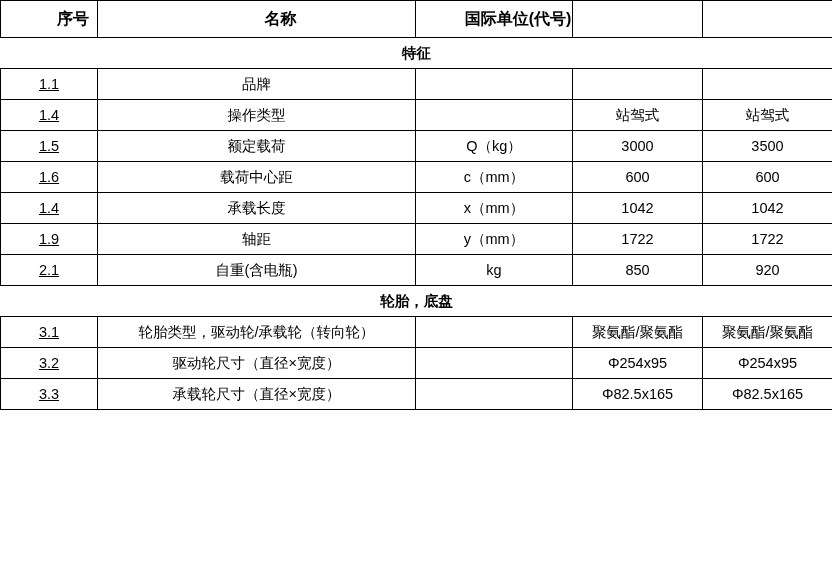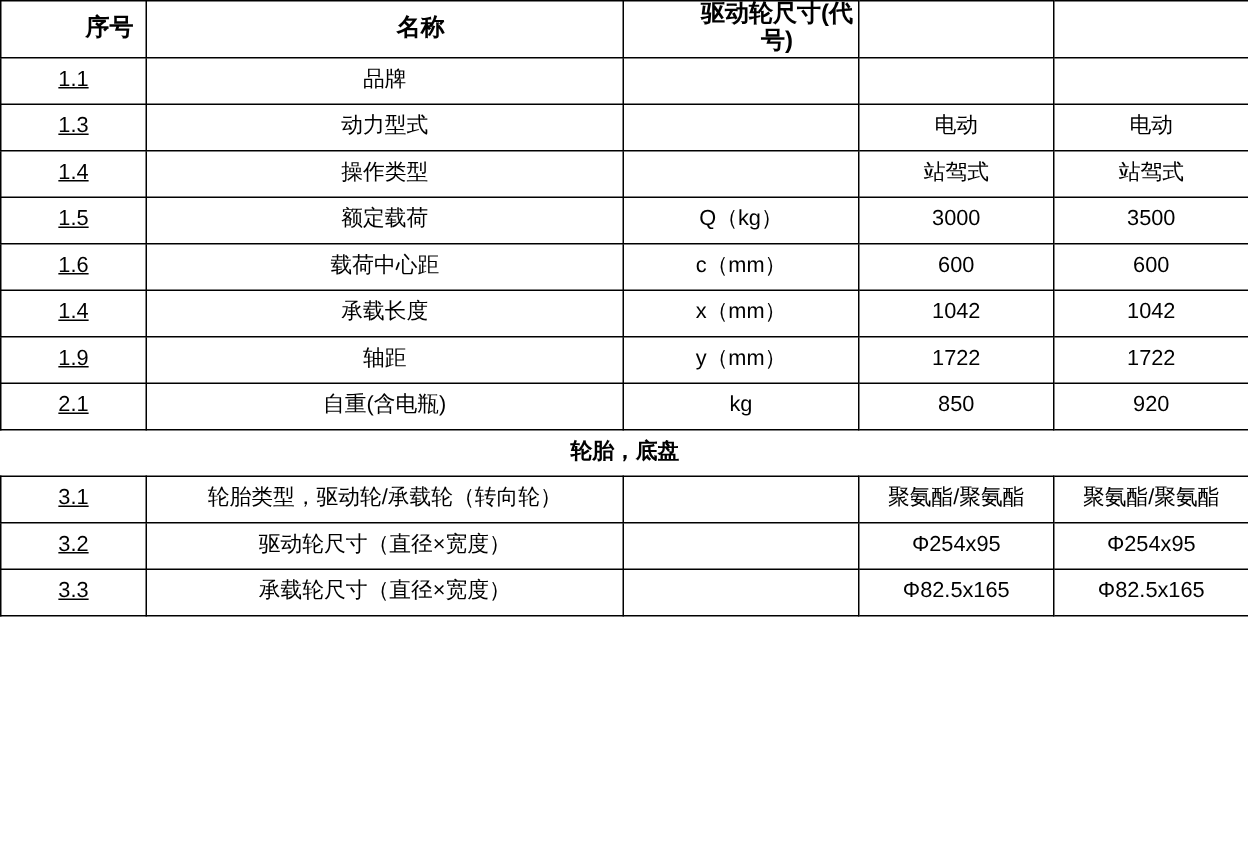--- a/index.html
+++ b/index.html
@@ -76,39 +76,35 @@
       <col class="c0">
         <col class="c1">
         <col class="c2">
         <col class="c3">
         <col class="c4">
     </colgroup>
     <tbody>
       <tr class="header-row">
         <td>序号</td>
         <td>名称</td>
-        <td>驱动轮尺寸(代号)</td>
+        <td>国际单位(代号)</td>
         <td></td>
         <td></td>
       </tr>
 
+      <tr class="section-row">
+        <td class="section" colspan="5">特征</td>
+      </tr>
 
       <tr>
         <td class="num">1.1</td>
         <td class="name">品牌</td>
         <td class="unit"></td>
         <td class="val"></td>
         <td class="val"></td>
-      </tr>
-      <tr>
-        <td class="num">1.3</td>
-        <td class="name">动力型式</td>
-        <td class="unit"></td>
-        <td class="val">电动</td>
-        <td class="val">电动</td>
       </tr>
       <tr>
         <td class="num">1.4</td>
         <td class="name">操作类型</td>
         <td class="unit"></td>
         <td class="val">站驾式</td>
         <td class="val">站驾式</td>
       </tr>
       <tr>
         <td class="num">1.5</td>

